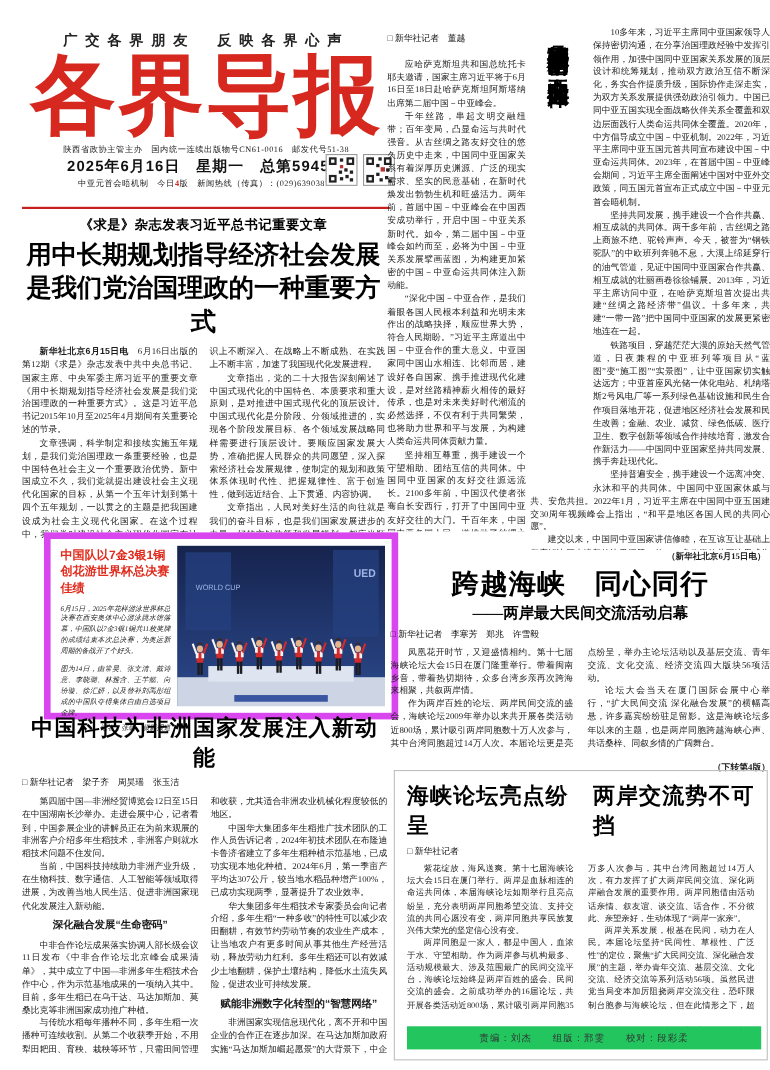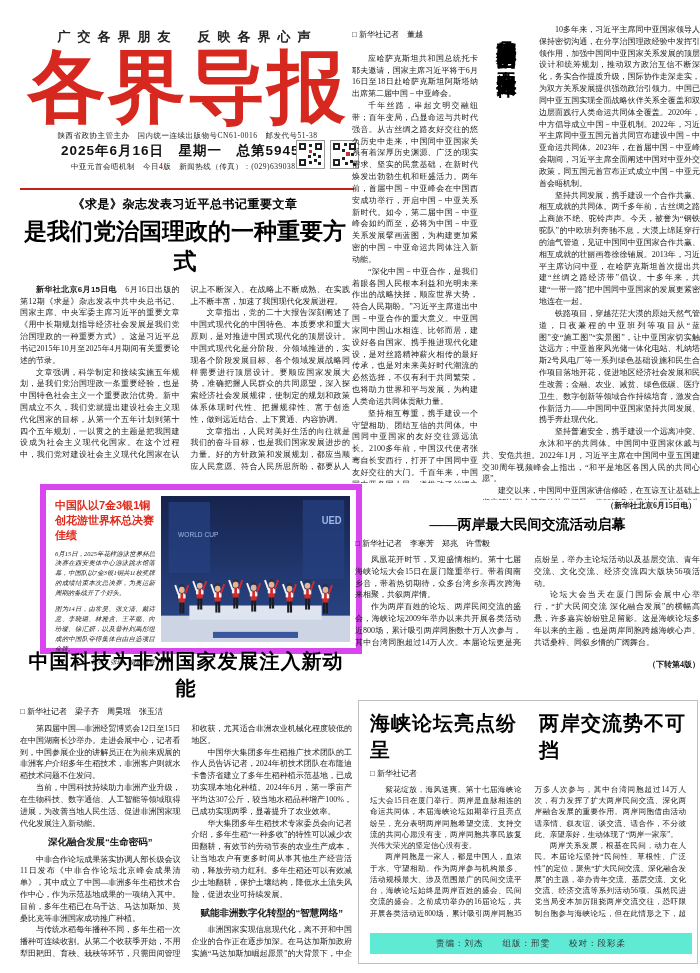--- a/index.html
+++ b/index.html
@@ -59,21 +59,21 @@
   .strait-sub{font-size:14px;font-weight:bold;text-align:center;margin-top:2px;color:#000;}
   .strait-body{margin-top:5px;height:104px;overflow:hidden;column-count:2;column-gap:13px;}
   .jumpnote{font-size:8px;font-weight:bold;text-align:right;margin-top:1px;}
   
   .forum-box{left:358px;top:700px;width:340px;height:264px;border:1px solid #bfbfbf;box-sizing:border-box;padding:9px 11px 6px;}
   .forum-headrow{display:flex;justify-content:center;gap:22px;}
   .forum-head{font-size:20px;font-weight:bold;letter-spacing:1px;color:#000;}
   .forum-body{margin-top:5px;height:146px;overflow:hidden;column-count:2;column-gap:13px;}
   .forum-body p{font-size:7.6px;}
   
-  .footer-bar{left:370px;top:933px;width:322px;height:21px;background:#5eead4;
+  .footer-bar{left:370px;top:933px;width:322px;height:21px;background:#22c55e;
     display:flex;align-items:center;justify-content:center;}
   .footer-text{font-size:8.5px;color:#333;font-family:"Liberation Sans",sans-serif;letter-spacing:1px;}
 </style>
 </head>
 <body>
 
 <div class="abs masthead">
   <div class="slogan">广交各界朋友　反映各界心声</div>
   <div class="paper-title">各界导报</div>
   <div class="mast-info">
@@ -118,20 +118,21 @@
         <rect x="19" y="19" width="3" height="3" fill="#222"></rect>
         <rect x="22" y="22" width="3" height="3" fill="#222"></rect>
       </svg>
   </div>
 </div>
 <div class="abs mast-rule"></div>
 
 <div class="abs qiushi">
   <div class="kicker">《求是》杂志发表习近平总书记重要文章</div>
   <div class="main-headline">
+    <div>用中长期规划指导经济社会发展</div>
     <div>是我们党治国理政的一种重要方式</div>
   </div>
   <div class="qiushi-body bodytext">
     <p><span class="lead-run">新华社北京6月15日电</span><span>　6月16日出版的第12期《求是》杂志发表中共中央总书记、国家主席、中央军委主席习近平的重要文章《用中长期规划指导经济社会发展是我们党治国理政的一种重要方式》。这是习近平总书记2015年10月至2025年4月期间有关重要论述的节录。</span></p>
     <span><p>文章强调，科学制定和接续实施五年规划，是我们党治国理政一条重要经验，也是中国特色社会主义一个重要政治优势。新中国成立不久，我们党就提出建设社会主义现代化国家的目标，从第一个五年计划到第十四个五年规划，一以贯之的主题是把我国建设成为社会主义现代化国家。在这个过程中，我们党对建设社会主义现代化国家在认识上不断深入、在战略上不断成熟、在实践上不断丰富，加速了我国现代化发展进程。</p><p>文章指出，党的二十大报告深刻阐述了中国式现代化的中国特色、本质要求和重大原则，是对推进中国式现代化的顶层设计。中国式现代化是分阶段、分领域推进的，实现各个阶段发展目标、各个领域发展战略同样需要进行顶层设计。要顺应国家发展大势，准确把握人民群众的共同愿望，深入探索经济社会发展规律，使制定的规划和政策体系体现时代性、把握规律性、富于创造性，做到远近结合、上下贯通、内容协调。</p><p>文章指出，人民对美好生活的向往就是我们的奋斗目标，也是我们国家发展进步的力量。好的方针政策和发展规划，都应当顺应人民意愿、符合人民所思所盼，都要从人民群众中来。五年规划编制涉及经济社会发展方方面面，同人民群众生产生活息息相关，要把加强顶层设计和坚持问计于民统一起来，把社会期盼、群众智慧、专家意见、基层经验充分吸收到规划编制中来。</p></span>
   </div>
 </div>
 
 <div class="abs ca-cola bodytext">
   <div class="byline">□ 新华社记者　董越</div>
@@ -202,20 +203,21 @@
     <span><p>中非合作论坛成果落实协调人部长级会议11日发布《中非合作论坛北京峰会成果清单》，其中成立了中国—非洲多年生稻技术合作中心，作为示范基地成果的一项纳入其中。目前，多年生稻已在乌干达、马达加斯加、莫桑比克等非洲国家成功推广种植。</p><p>与传统水稻每年播种不同，多年生稻一次播种可连续收割。从第二个收获季开始，不用犁田耙田、育秧、栽秧等环节，只需田间管理和收获，尤其适合非洲农业机械化程度较低的地区。</p><p>中国华大集团多年生稻推广技术团队的工作人员告诉记者，2024年初技术团队在布隆迪卡鲁济省建立了多年生稻种植示范基地，已成功实现本地化种植。2024年6月，第一季亩产平均达307公斤，较当地水稻品种增产100%，已成功实现两季，显著提升了农业效率。</p><p>华大集团多年生稻技术专家委员会向记者介绍，多年生稻“一种多收”的特性可以减少农田翻耕，有效节约劳动节奏的农业生产成本，让当地农户有更多时间从事其他生产经营活动，释放劳动力红利。多年生稻还可以有效减少土地翻耕，保护土壤结构，降低水土流失风险，促进农业可持续发展。</p></span>
     <div class="subhead">赋能非洲数字化转型的“智慧网络”</div>
     <span><p>非洲国家实现信息现代化，离不开和中国企业的合作正在逐步加深。在马达加斯加政府实施“马达加斯加崛起愿景”的大背景下，中企在非洲建成国家级多条通信基础设施建设的道路上贡献了自己的力量。多家企业采用中国通信技术标准助力国际化建设，公司负责实施的马达加斯加国家农村电话网项目就是落实发展通信基础设施建设的具体项目之一。</p></span>
     
     
   </div>
 
 </div>
 
 <div class="abs strait">
+  <div class="strait-headline">跨越海峡　同心同行</div>
   <div class="strait-sub">——两岸最大民间交流活动启幕</div>
   <div class="byline">□ 新华社记者　李寒芳　郑兆　许雪毅</div>
   <div class="strait-body bodytext">
     <span><p>凤凰花开时节，又迎盛情相约。第十七届海峡论坛大会15日在厦门隆重举行。带着闽南乡音，带着热切期待，众多台湾乡亲再次跨海来相聚，共叙两岸情。</p><p>作为两岸百姓的论坛、两岸民间交流的盛会，海峡论坛2009年举办以来共开展各类活动近800场，累计吸引两岸同胞数十万人次参与，其中台湾同胞超过14万人次。本届论坛更是亮点纷呈，举办主论坛活动以及基层交流、青年交流、文化交流、经济交流四大版块56项活动。</p><p>论坛大会当天在厦门国际会展中心举行，“扩大民间交流 深化融合发展”的横幅高悬，许多嘉宾纷纷驻足留影。这是海峡论坛多年以来的主题，也是两岸同胞跨越海峡心声、共话桑梓、同叙乡情的广阔舞台。</p></span>
   </div>
   <div class="jumpnote">（下转第4版）</div>
 </div>
 
 <div class="abs forum-box">
   <div class="forum-headrow">

